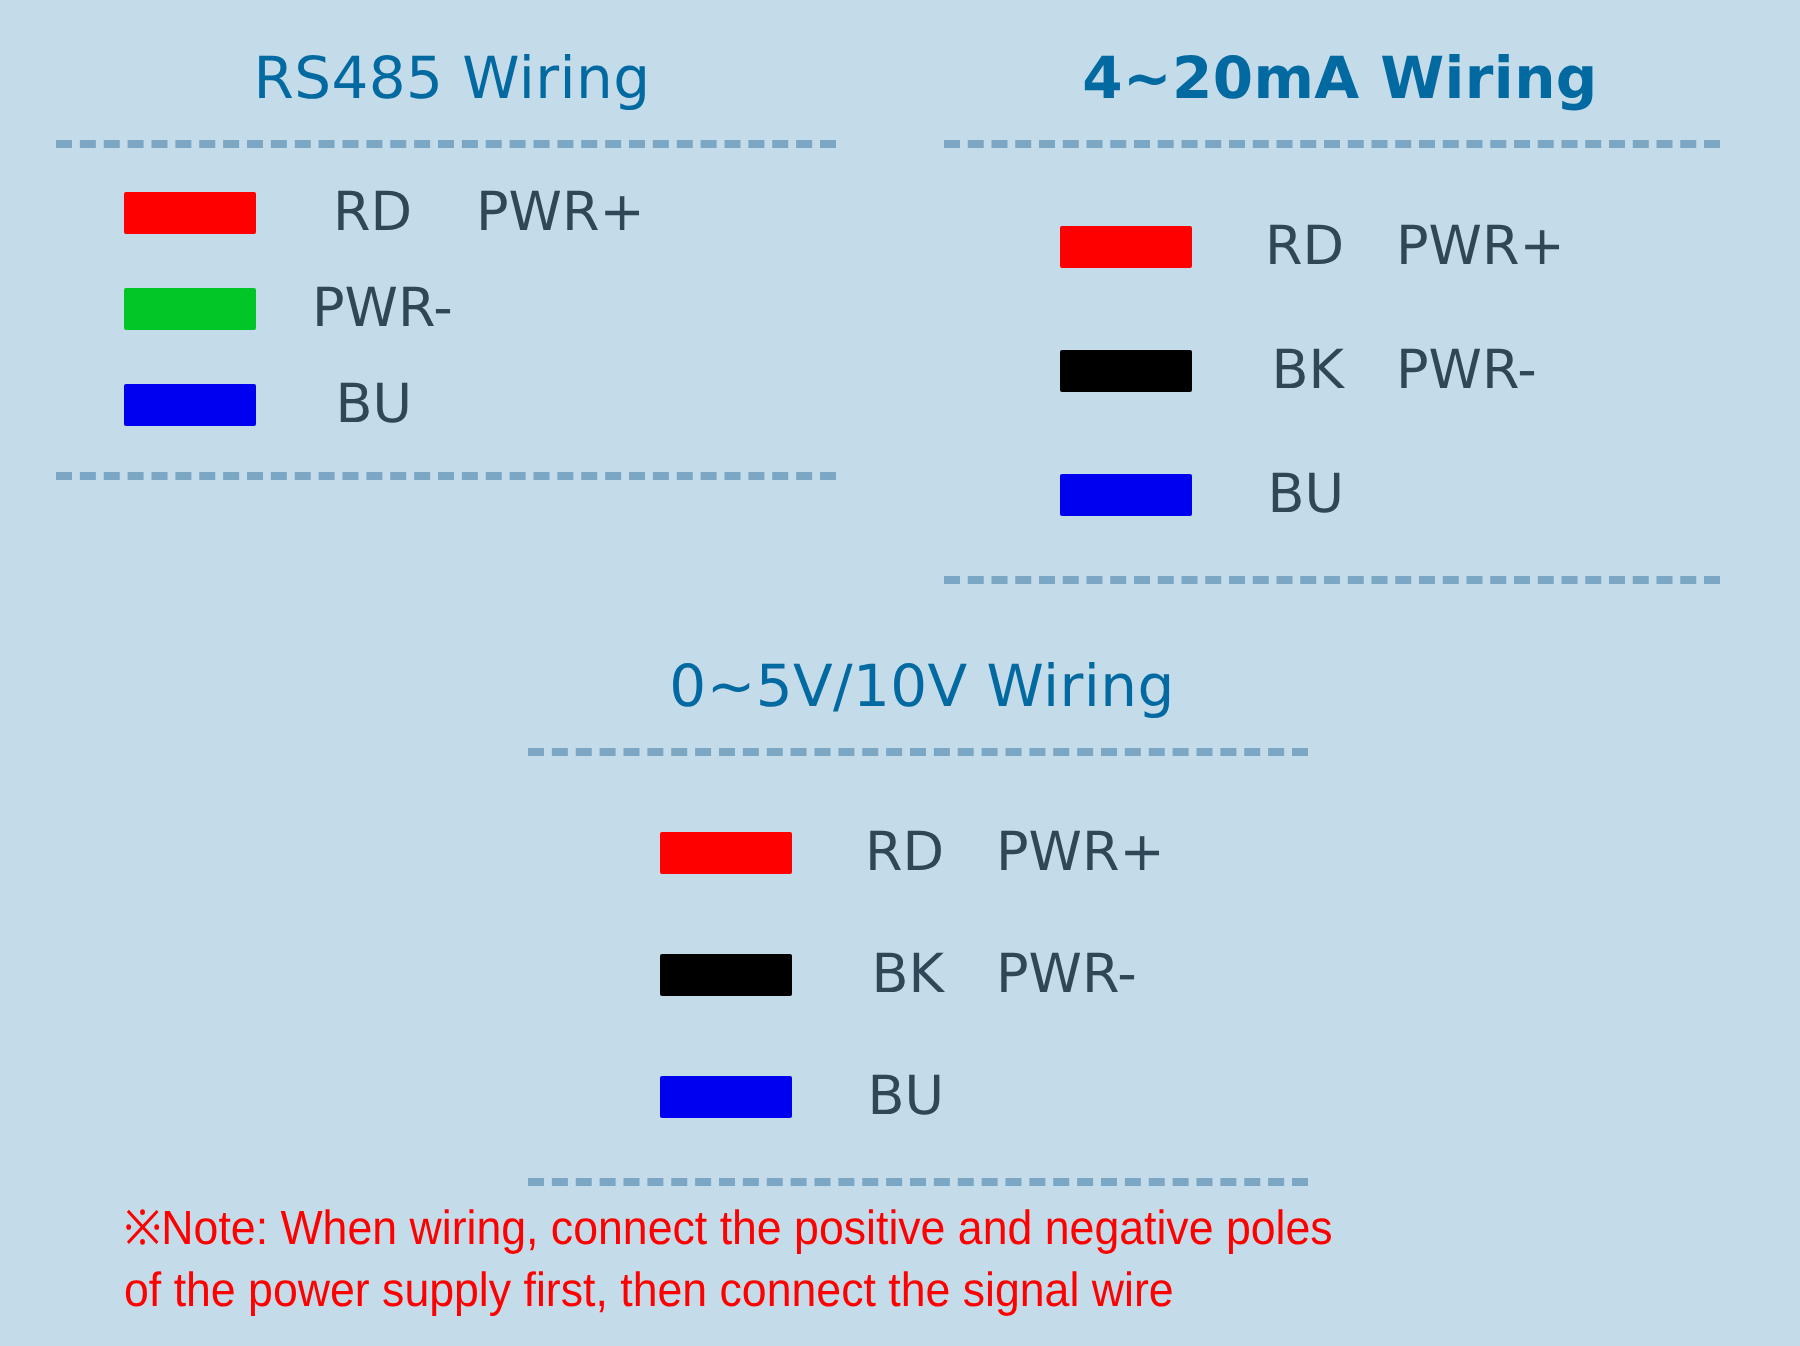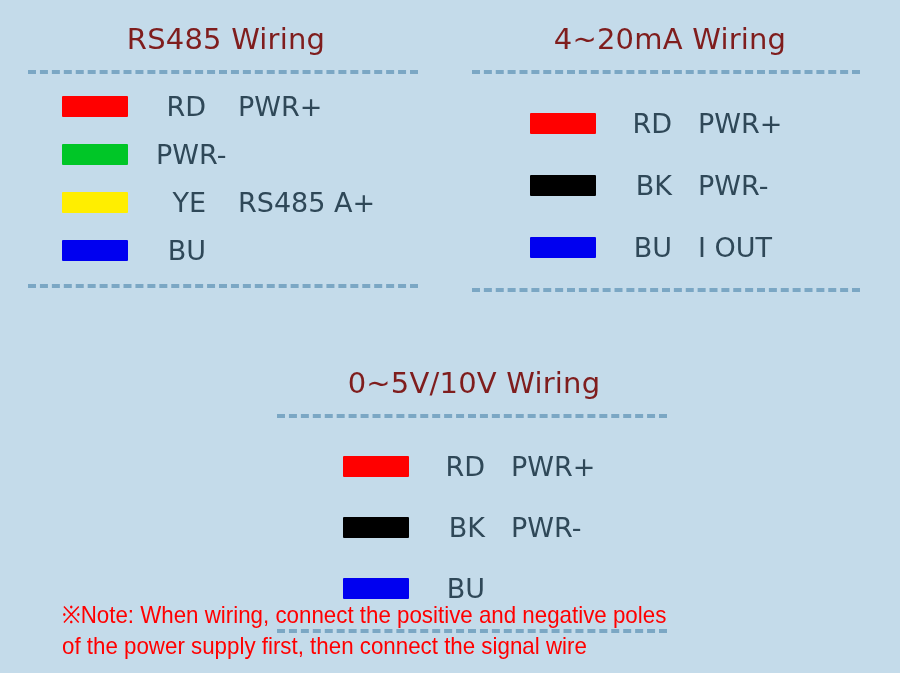--- a/index.html
+++ b/index.html
@@ -19,21 +19,21 @@
     width: 900px;
     height: 673px;
   }
 
   
   .panel {
     position: absolute;
   }
   .panel-title {
     text-align: center;
-    color: #7f1d1d;
+    color: #0369a1;
     font-size: 29px;
     line-height: 34px;
     letter-spacing: 0.2px;
     white-space: nowrap;
   }
   .rule {
     height: 0;
     border-top: 4px dashed #7ba7c4;
     margin: 0;
   }
@@ -67,30 +67,30 @@
   #panel-rs485 .panel-title { font-size: 29px; }
   #panel-rs485 .rule { margin-top: 14px; width: 390px; }
   #panel-rs485 .rows { margin-top: 8px; }
   #panel-rs485 .row { height: 48px; }
   #panel-rs485 .swatch { width: 66px; height: 21px; margin-left: 34px; }
   #panel-rs485 .code { width: 78px; font-size: 27px; padding-right: 4px; }
   #panel-rs485 .func { font-size: 27px; padding-left: 28px; }
 
   
   #panel-ma { left: 472px; top: 22px; width: 396px; }
-  #panel-ma .panel-title { font-size: 29px; }
+  #panel-ma .panel-title { font-size: 29px; font-weight: bold; }
   #panel-ma .rule { margin-top: 14px; width: 388px; }
   #panel-ma .rows { margin-top: 18px; }
   #panel-ma .row { height: 62px; }
   #panel-ma .swatch { width: 66px; height: 21px; margin-left: 58px; }
   #panel-ma .code { width: 76px; font-size: 27px; padding-right: 2px; }
   #panel-ma .func { font-size: 27px; padding-left: 24px; }
 
   
-  #panel-v { left: 277px; top: 326px; width: 394px; margin-top: 40px; }
+  #panel-v { left: 264px; top: 326px; width: 394px; }
   #panel-v .panel-title { font-size: 29px; }
   #panel-v .rule { margin-top: 14px; width: 390px; }
   #panel-v .rows { margin-top: 18px; }
   #panel-v .row { height: 61px; }
   #panel-v .swatch { width: 66px; height: 21px; margin-left: 66px; }
   #panel-v .code { width: 76px; font-size: 27px; padding-right: 2px; }
   #panel-v .func { font-size: 27px; padding-left: 24px; }
   #panel-v .rule-bottom { margin-top: 10px; width: 390px; }
 
   
@@ -123,25 +123,20 @@
         <span class="swatch" style="background:#ff0000"></span>
         <span class="code">RD</span>
         <span class="func">PWR+</span>
       </div>
 
       <div class="row">
         <span class="swatch" style="background:#00c627"></span>
         <span class="func">PWR-</span>
       </div>
 
-      <div class="row">
-        <span class="swatch" style="background:#ffee00"></span>
-        <span class="code">YE</span>
-        <span class="func">RS485 A+</span>
-      </div>
 
       <div class="row">
         <span class="swatch" style="background:#0000f0"></span>
         <span class="code">BU</span>
       </div>
 
     </div>
     <div class="rule" style="margin-top:10px"></div>
   </div>
 
@@ -158,21 +153,20 @@
 
       <div class="row">
         <span class="swatch" style="background:#000000"></span>
         <span class="code">BK</span>
         <span class="func">PWR-</span>
       </div>
 
       <div class="row">
         <span class="swatch" style="background:#0000f0"></span>
         <span class="code">BU</span>
-        <span class="func">I OUT</span>
       </div>
 
     </div>
     <div class="rule" style="margin-top:10px"></div>
   </div>
 
   <div class="panel" id="panel-v">
     <div class="panel-title">0~5V/10V Wiring</div>
     <div class="rule"></div>
     <div class="rows">

